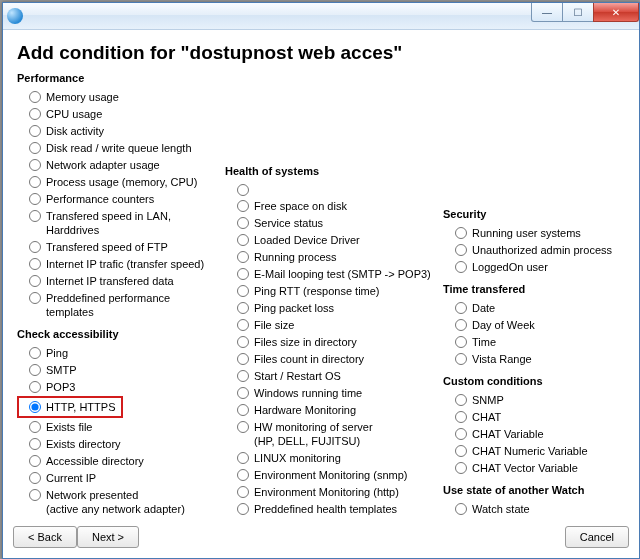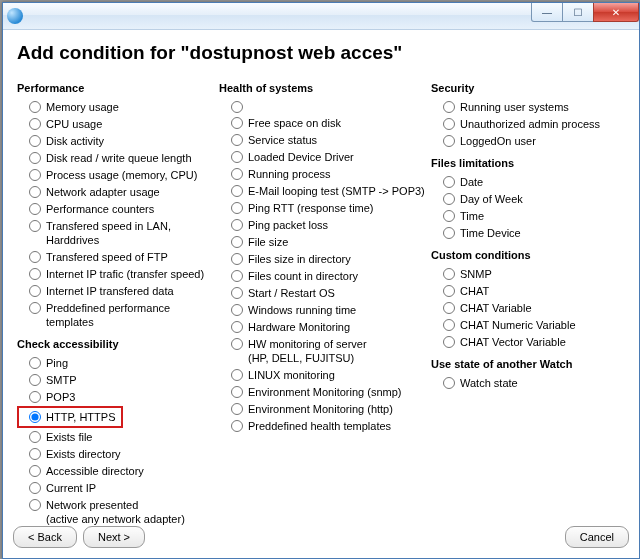--- a/index.html
+++ b/index.html
@@ -7,34 +7,34 @@
   .titlebar{height:26px;background:linear-gradient(to bottom,#f8fbff 0%,#e5eff9 45%,#d5e5f5 46%,#e7f1fb 100%);border-bottom:1px solid #bcd0e5;display:flex;align-items:center;padding:0 4px;justify-content:space-between;}
   .titlebar .app-icon{width:16px;height:16px;border-radius:50%;background:radial-gradient(circle at 30% 30%,#bfe5ff,#2a8bd6 70%);margin-right:5px;}
   .titlebar .title{color:#2b3b4e;font-size:12px;}
   .win-controls{position:absolute;top:0;right:0;display:flex;}
   .win-btn{width:30px;height:18px;border:1px solid #7996b5;border-top:none;background:linear-gradient(to bottom,#f6fbff,#d9e9f8);display:flex;align-items:center;justify-content:center;font-size:10px;color:#3b5675;}
   .win-btn+.win-btn{margin-left:-1px;}
   .win-min{border-bottom-left-radius:3px;}
   .win-close{width:44px;border-bottom-right-radius:3px;background:linear-gradient(to bottom,#f5a4a0,#d94b3e 50%,#c83a2c 51%,#e8685b);color:#fff;border-color:#a63c31;}
   .content{position:absolute;top:27px;left:0;right:0;bottom:0;background:#fff;padding:10px 14px 12px 14px;box-sizing:border-box;}
   h1{font-size:19px;font-weight:bold;margin:2px 0 14px 0;}
-  .columns{display:flex;gap:2px;height:440px;}
+  .columns{display:flex;gap:8px;height:440px;align-items:flex-end;}
   .col{flex:1;}
   .col1{flex:0 0 200px;}
   .col2{flex:0 0 210px;}
   .col3{flex:1;}
   .group-title{font-weight:bold;font-size:11px;margin:4px 0 5px 0;}
   .opt{display:flex;align-items:flex-start;margin:1px 0;padding:1px 0 1px 12px;line-height:14px;}
   .opt input[type=radio]{margin:1px 5px 0 0;width:12px;height:12px;}
   .opt span{display:inline-block;}
   .highlight{border:2px solid #d21c1c;padding:0 6px 0 10px;margin-left:0px;display:inline-flex;align-items:center;height:18px;}
   .footer{position:absolute;left:10px;right:10px;bottom:10px;display:flex;align-items:center;}
   .footer .spacer{flex:1;}
-  button.btn{font-family:inherit;font-size:11px;height:22px;padding:0 14px;background:linear-gradient(to bottom,#fdfdfd,#e8e8e8);border:1px solid #9a9a9a;border-radius:9px;color:#000;}
-  button.btn+button.btn{margin-left:6px;}
+  button.btn{font-family:inherit;font-size:11px;height:22px;padding:0 14px;background:linear-gradient(to bottom,#fdfdfd,#e8e8e8);border:1px solid #9a9a9a;border-radius:3px;color:#000;}
+  button.btn+button.btn{}
 </style>
 </head>
 <body>
 
 <div class="window">
   <div class="titlebar">
     <div class="app-icon"></div>
     <div class="title">Watch Wizard</div>
     <div class="win-controls">
       <div class="win-btn win-min">—</div>
@@ -61,25 +61,25 @@
         <label class="opt">
             <input type="radio" name="cond" style="">
             <span>Disk activity</span>
           </label>
         <label class="opt">
             <input type="radio" name="cond" style="">
             <span>Disk read / write queue length</span>
           </label>
         <label class="opt">
             <input type="radio" name="cond" style="">
+            <span>Network adapter usage</span>
+          </label>
+        <label class="opt">
+            <input type="radio" name="cond" style="">
             <span>Process usage (memory, CPU)</span>
-          </label>
-        <label class="opt">
-            <input type="radio" name="cond" style="">
-            <span>Network adapter usage</span>
           </label>
         <label class="opt">
             <input type="radio" name="cond" style="">
             <span>Performance counters</span>
           </label>
         <label class="opt">
             <input type="radio" name="cond" style="">
             <span>Transfered speed in LAN, Harddrives</span>
           </label>
         <label class="opt">
@@ -227,36 +227,36 @@
           </label>
         <label class="opt">
             <input type="radio" name="cond" style="">
             <span>Unauthorized admin process</span>
           </label>
         <label class="opt">
             <input type="radio" name="cond" style="">
             <span>LoggedOn user</span>
           </label>
 
-        <div class="group-title" style="margin-top:8px">Files limitations</div>
+        <div class="group-title" style="margin-top:8px">Time transfered</div>
         <label class="opt">
             <input type="radio" name="cond" style="">
             <span>Date</span>
           </label>
         <label class="opt">
             <input type="radio" name="cond" style="">
             <span>Day of Week</span>
           </label>
         <label class="opt">
             <input type="radio" name="cond" style="">
             <span>Time</span>
           </label>
         <label class="opt">
             <input type="radio" name="cond" style="">
-            <span>Time Device</span>
+            <span>Vista Range</span>
           </label>
 
         <div class="group-title" style="margin-top:8px">Custom conditions</div>
         <label class="opt">
             <input type="radio" name="cond" style="">
             <span>SNMP</span>
           </label>
         <label class="opt">
             <input type="radio" name="cond" style="">
             <span>CHAT</span>

